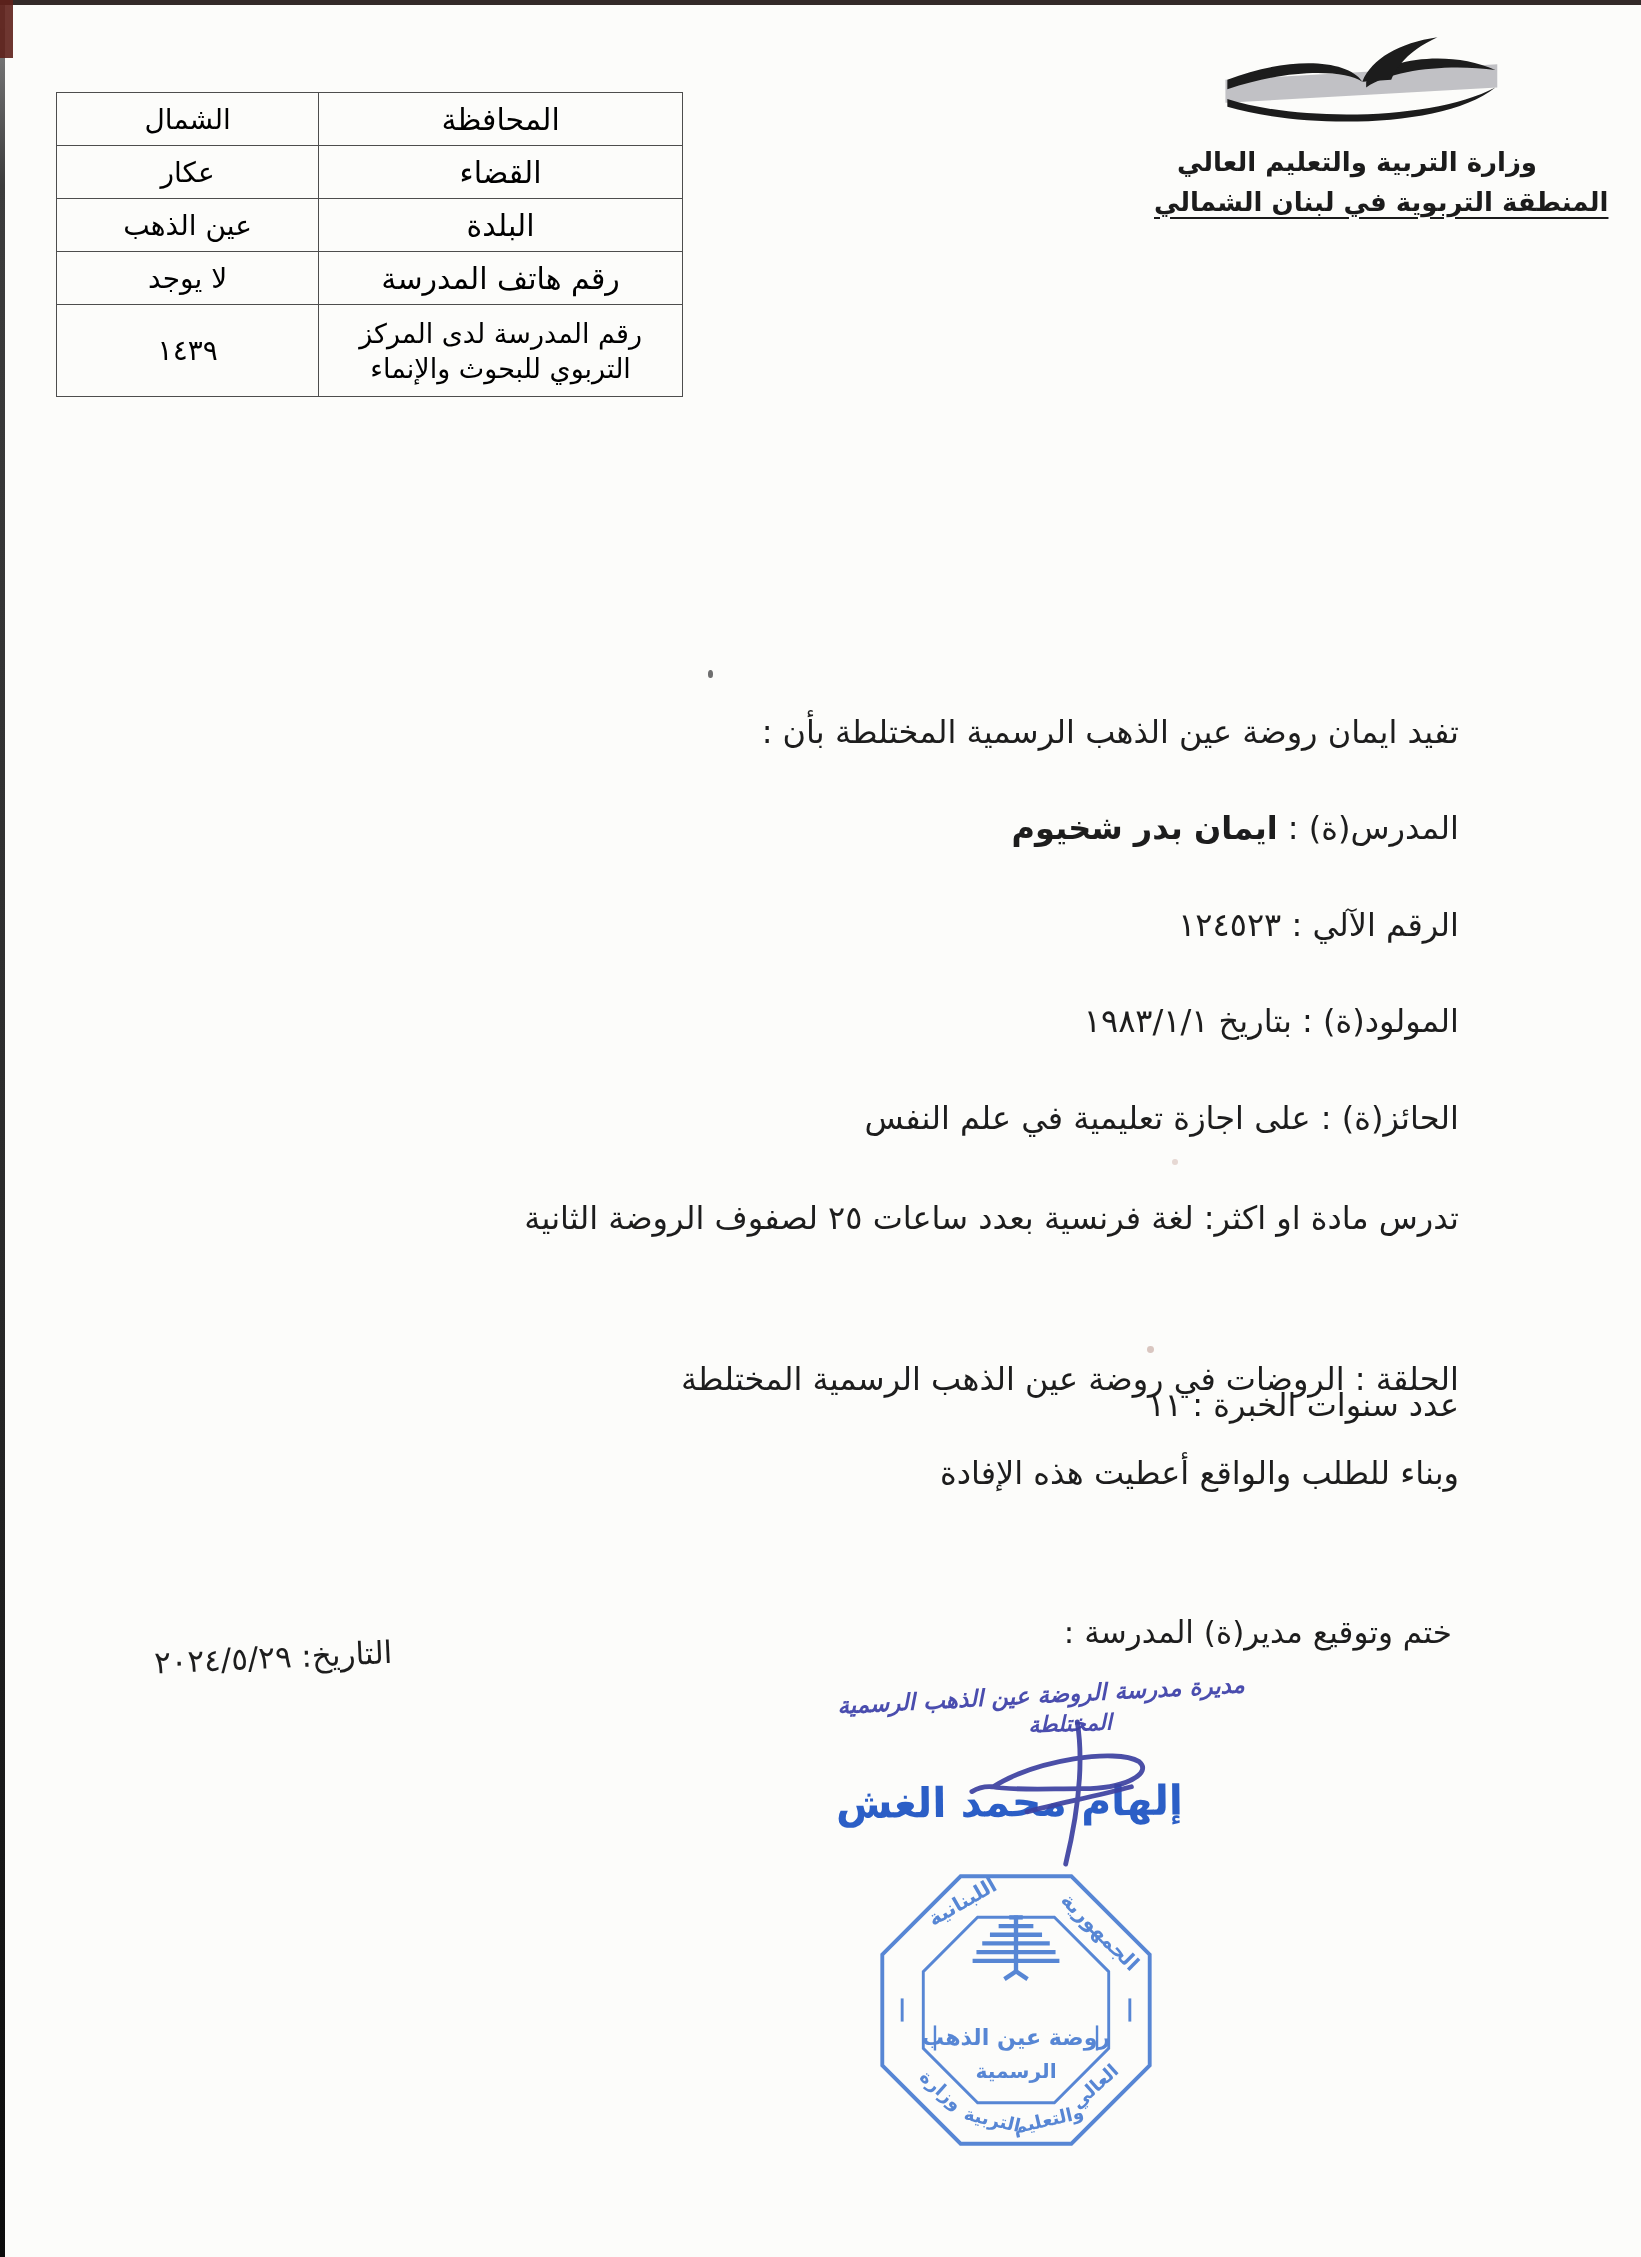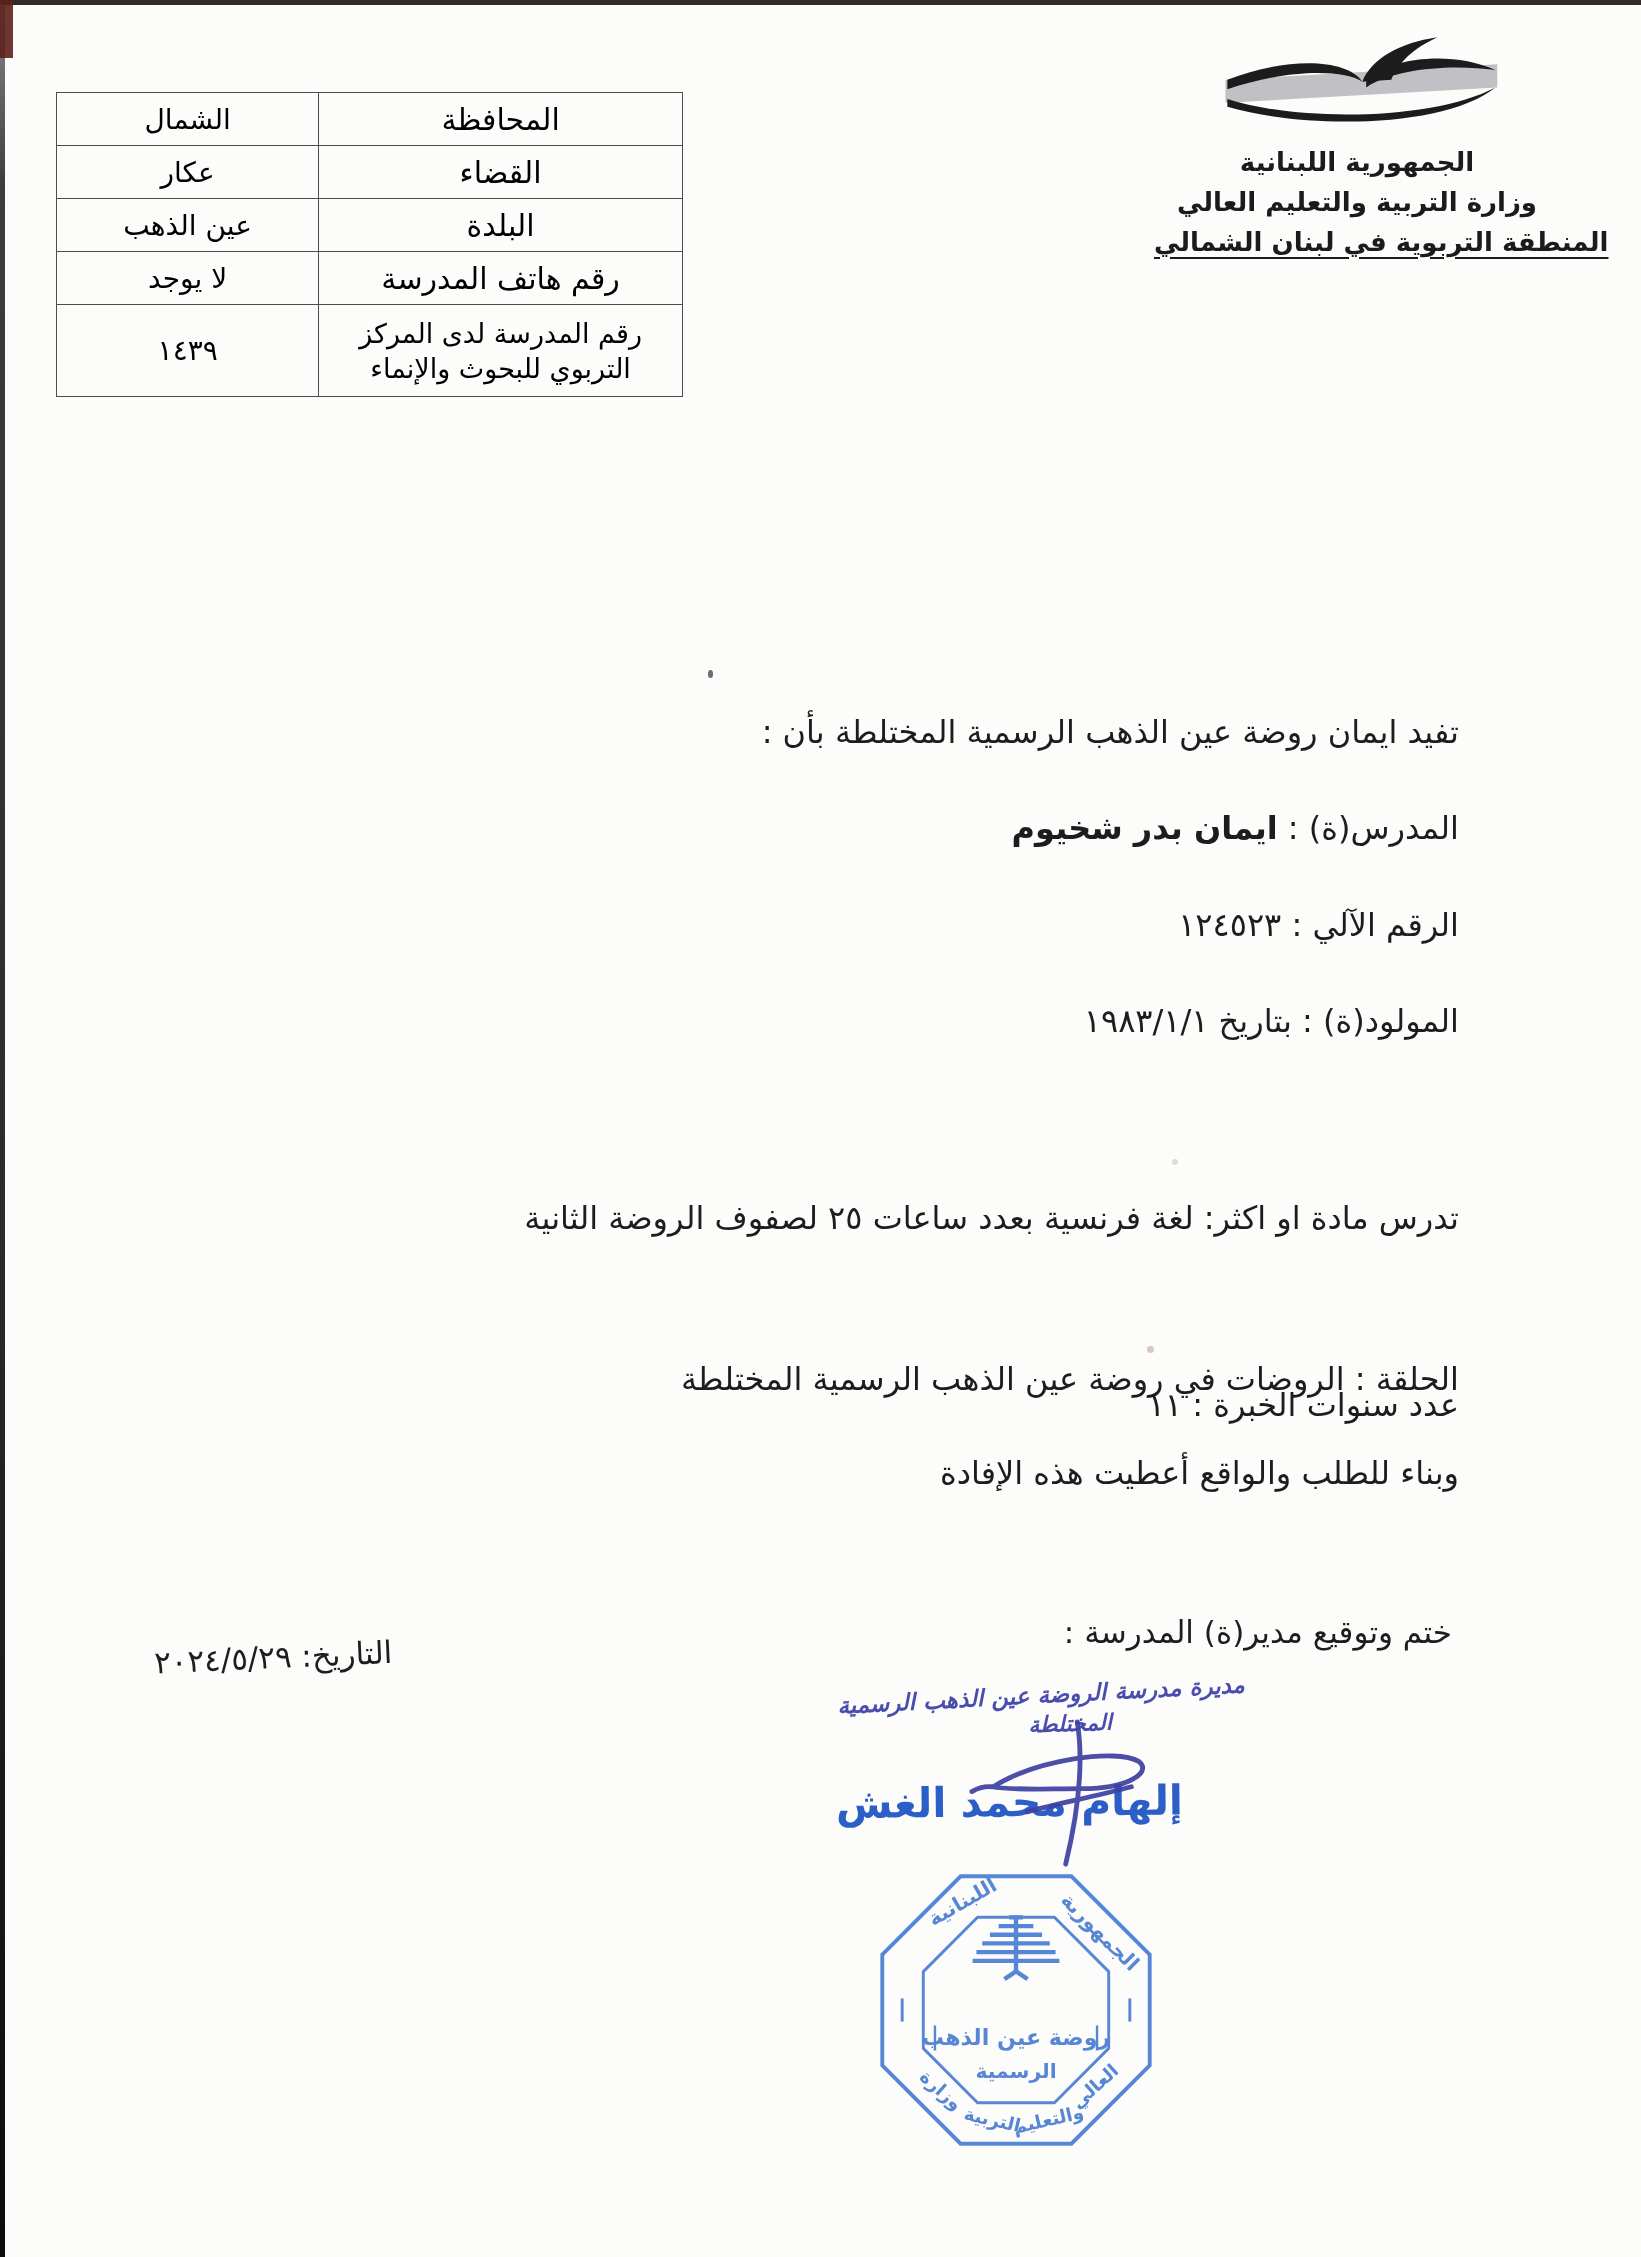--- a/index.html
+++ b/index.html
@@ -98,32 +98,32 @@
     </table>
 
   <div class="gov-header">
     <svg class="gov-logo" width="294" height="97" viewBox="0 0 305 100">
       <polygon points="16,44 298,28 298,52 16,68" fill="#b6b6bb" opacity="0.85"></polygon>
       <path d="M18,44 C80,20 142,22 158,46 C140,34 82,32 18,54 Z" fill="#1c1c1c"></path>
       <path d="M162,46 C186,20 252,14 296,34 C252,28 192,32 162,52 Z" fill="#1c1c1c"></path>
       <path d="M18,64 C92,88 232,86 296,52 C244,94 100,96 18,72 Z" fill="#1c1c1c"></path>
       <path d="M158,46 C168,22 196,6 236,0 C210,12 196,26 188,44 Z" fill="#1c1c1c"></path>
     </svg>
-    <div class="gov-line">الجمهورية اللبنانية</div>
     <div class="gov-line">وزارة التربية والتعليم العالي</div>
     <div class="gov-line underl">المنطقة التربوية في لبنان الشمالي</div>
   </div>
 
 
   <div class="bline" style="top:713px;">تفيد ايمان روضة عين الذهب الرسمية المختلطة بأن :</div>
   <div class="bline" style="top:809px;">
     <span>المدرس(ة) : </span><b>ايمان بدر شخيوم</b>
   </div>
   <div class="bline" style="top:906px;">الرقم الآلي  :  ١٢٤٥٢٣</div>
   <div class="bline" style="top:1002px;">المولود(ة) : بتاريخ ١٩٨٣/١/١</div>
+  <div class="bline" style="top:1099px;">الحائز(ة) :  على اجازة تعليمية في علم النفس</div>
   <div class="bline" style="top:1199px;">تدرس مادة او اكثر: لغة فرنسية  بعدد ساعات ٢٥ لصفوف الروضة الثانية</div>
   <div class="bline" style="top:1360px;">الحلقة : الروضات  في روضة عين الذهب الرسمية المختلطة</div>
   <div class="bline" style="top:1386px;">عدد سنوات الخبرة  : ١١</div>
   <div class="bline" style="top:1454px;">وبناء للطلب والواقع أعطيت هذه الإفادة</div>
 
   <div class="sign-label">ختم وتوقيع مدير(ة) المدرسة :</div>
   <div class="date-label">التاريخ: ٢٠٢٤/٥/٢٩</div>
   <div class="handw1">مديرة مدرسة الروضة عين الذهب الرسمية</div>
   <div class="handw2">المختلطة</div>
   <div class="principal">إلهام محمد الغش</div>

